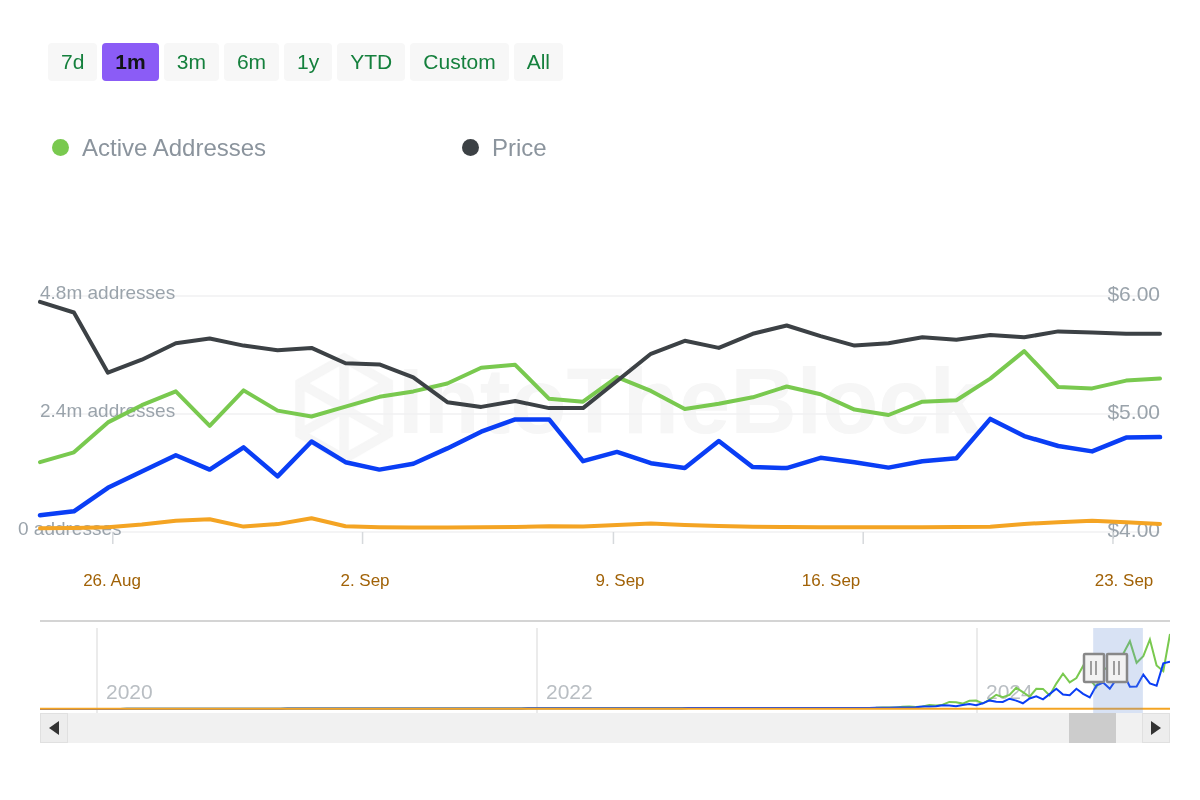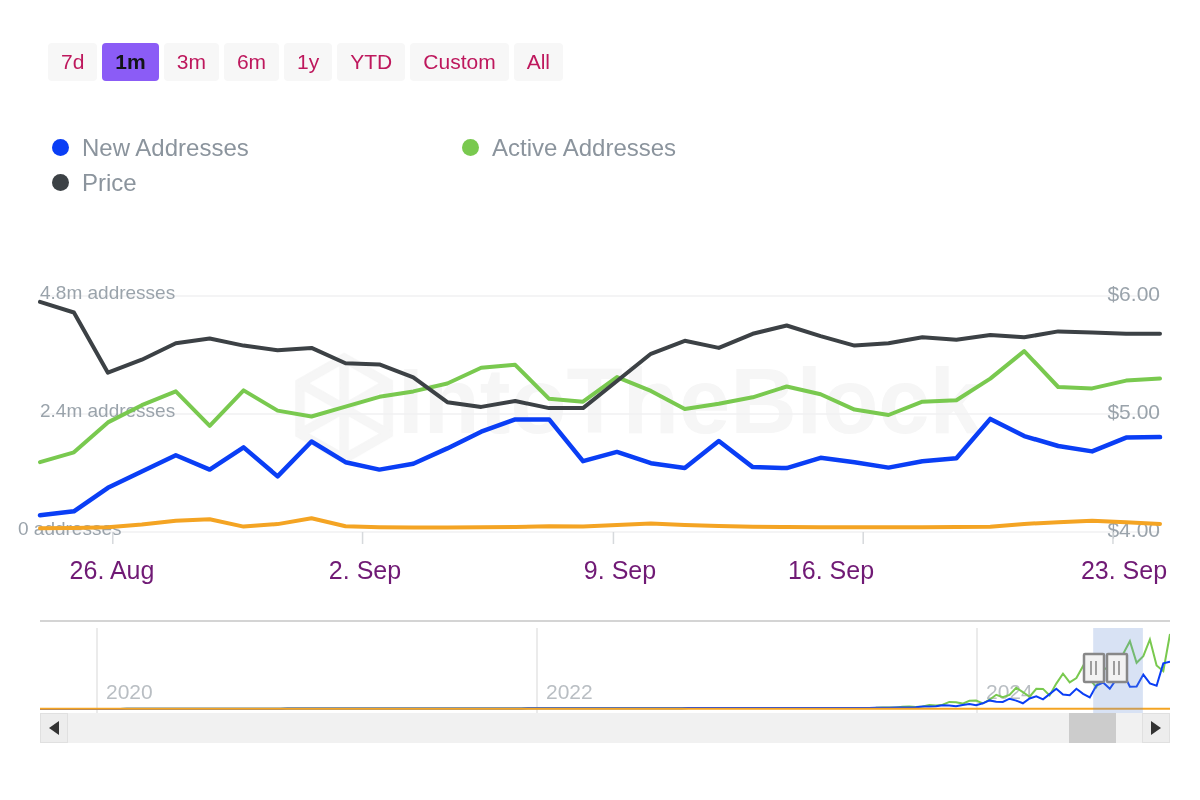--- a/index.html
+++ b/index.html
@@ -21,21 +21,21 @@
     left: 48px;
     top: 43px;
     display: flex;
     gap: 5px;
     align-items: center;
   }
   .range-btn {
     background: #f7f7f7;
     border: none;
     border-radius: 4px;
-    color: #be185d;
+    color: #15803d;
     font-size: 21px;
     font-family: "Liberation Sans", sans-serif;
     padding: 8px 13px 9px 13px;
     line-height: 1;
     cursor: pointer;
     white-space: nowrap;
   }
   .range-btn.active {
     background: #8b5cf6;
     color: #111417;
@@ -96,24 +96,25 @@
   }
   .xaxis-labels {
     position: absolute;
     left: 0;
     top: 556px;
     width: 1200px;
     height: 32px;
   }
   .xlabel {
     position: absolute;
-    color: #701a75;
-    font-size: 25px;
+    color: #a16207;
+    font-size: 17px;
     transform: translateX(-50%);
     white-space: nowrap;
+    margin-top: 15px;
   }
 
   
   .navigator {
     position: absolute;
     left: 40px;
     top: 620px;
     width: 1130px;
     height: 97px;
   }
@@ -171,24 +172,20 @@
   <button class="range-btn">3m</button>
   <button class="range-btn">6m</button>
   <button class="range-btn">1y</button>
   <button class="range-btn">YTD</button>
   <button class="range-btn">Custom</button>
   <button class="range-btn">All</button>
 </div>
 
 <div class="legend">
   <div class="legend-item">
-    <span class="legend-dot" style="background:#0a3ef5"></span>
-    <span class="legend-label">New Addresses</span>
-  </div>
-  <div class="legend-item">
     <span class="legend-dot" style="background:#79c94f"></span>
     <span class="legend-label">Active Addresses</span>
   </div>
   <div class="legend-item">
     <span class="legend-dot" style="background:#3c4145"></span>
     <span class="legend-label">Price</span>
   </div>
 </div>
 
 <div class="chart-area">

